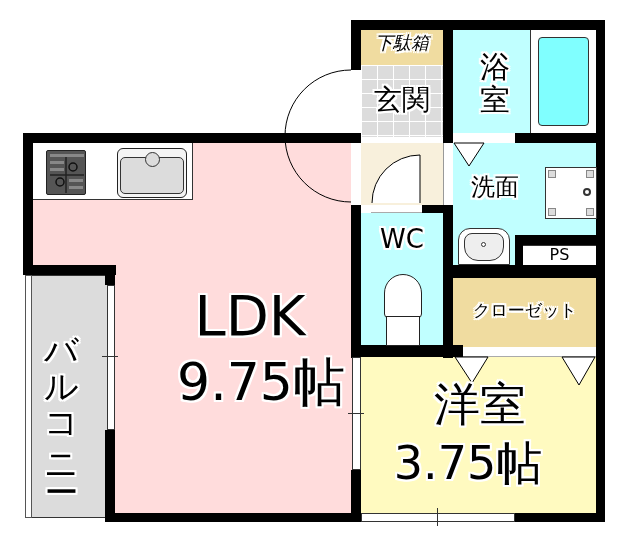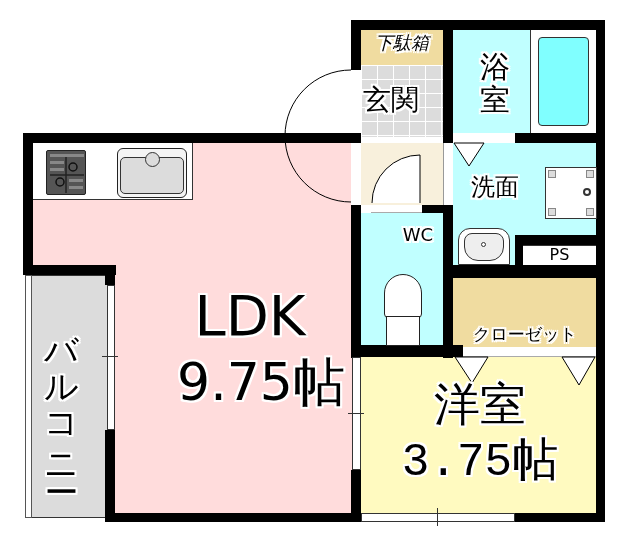--- a/index.html
+++ b/index.html
@@ -133,24 +133,24 @@
 
 <div class="abs" style="left:458px; top:228px; width:52px; height:37px; background:#fff; border:1px solid #333; border-radius:12px 12px 0 0;">
   <div class="abs" style="left:5px; top:4px; width:40px; height:28px; background:#eee; border:1px solid #333; border-radius:8px 8px 14px 14px;"></div>
   <div class="abs" style="left:22px; top:13px; width:5px; height:5px; border:1px solid #333; border-radius:50%; background:#fff;"></div>
 </div>
 
 <div class="abs" style="left:384px; top:274px; width:38px; height:44px; background:#fff; border:1.5px solid #222; border-radius:19px 19px 4px 4px;"></div>
 <div class="abs" style="left:386px; top:316px; width:34px; height:30px; background:#fff; border:1.5px solid #222;"></div>
 
 <div class="label" style="left:361px; top:34px; width:82px; font-size:18px;font-style:italic;">下駄箱</div>
-<div class="label" style="left:350px; top:86px; width:82px; font-size:28px;">玄関</div>
+<div class="label" style="left:361px; top:86px; width:82px; font-size:28px;">玄関</div>
 <div class="label" style="left:470px; top:52px; width:50px; font-size:30px;">浴</div>
 <div class="label" style="left:470px; top:85px; width:50px; font-size:30px;">室</div>
 <div class="label" style="left:455px; top:175px; width:80px; font-size:24px;">洗面</div>
-<div class="label" style="left:361px; top:226px; width:82px; font-size:18px;margin-left:16px;">WC</div>
+<div class="label" style="left:361px; top:226px; width:82px; font-size:26px;">WC</div>
 <div class="label" style="left:523px; top:247px; width:73px; font-size:16px;">PS</div>
-<div class="label" style="left:453px; top:302px; width:144px; font-size:17px;margin-top:24px;">クローゼット</div>
+<div class="label" style="left:453px; top:302px; width:144px; font-size:17px;">クローゼット</div>
 <div class="label" style="left:150px; top:288px; width:200px; font-size:56px;">LDK</div>
 <div class="label" style="left:136px; top:356px; width:250px; font-size:52px;">9.75帖</div>
 <div class="label" style="left:370px; top:381px; width:220px; font-size:46px;">洋室</div>
-<div class="label" style="left:370px; top:440px; width:220px; font-size:46px;font-family:Liberation Mono, monospace;">3.75帖</div>
+<div class="label" style="left:358px; top:440px; width:220px; font-size:46px;">3.75帖</div>
 <div class="label vtext" style="left:45px; top:312px; font-size:34px; letter-spacing:2px;">バルコニー</div>
 
 </body></html>

